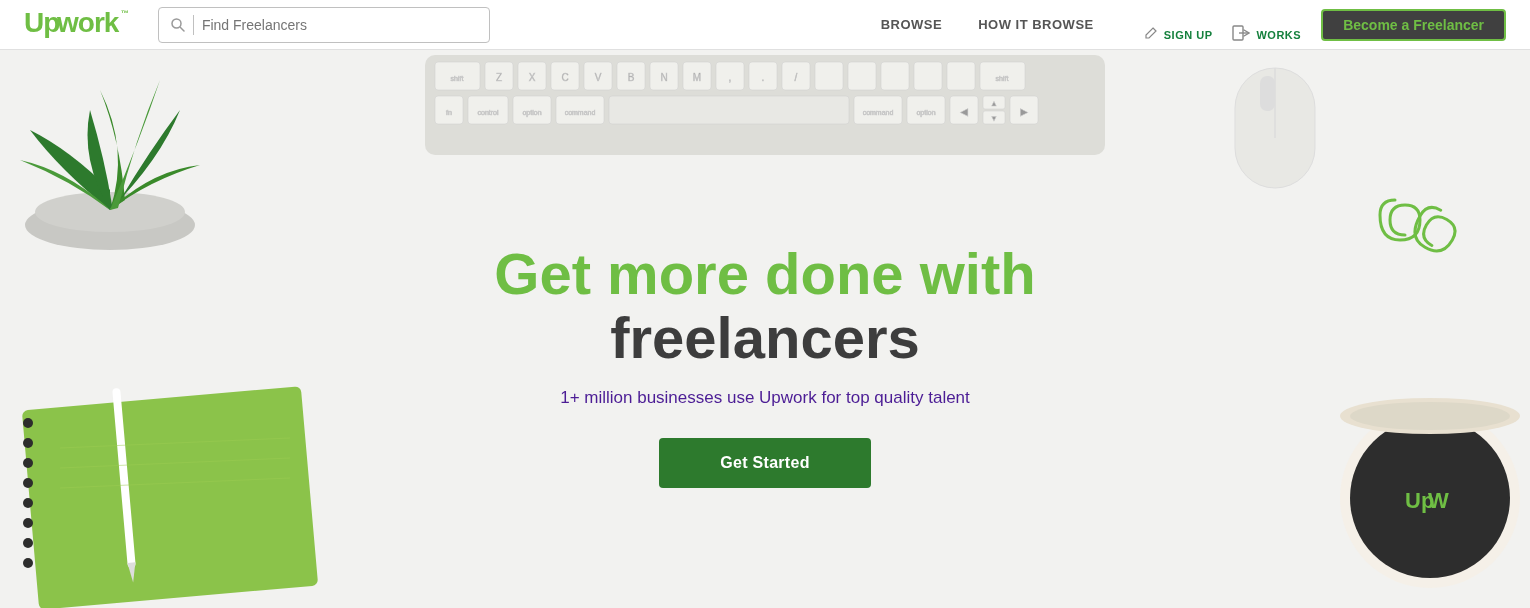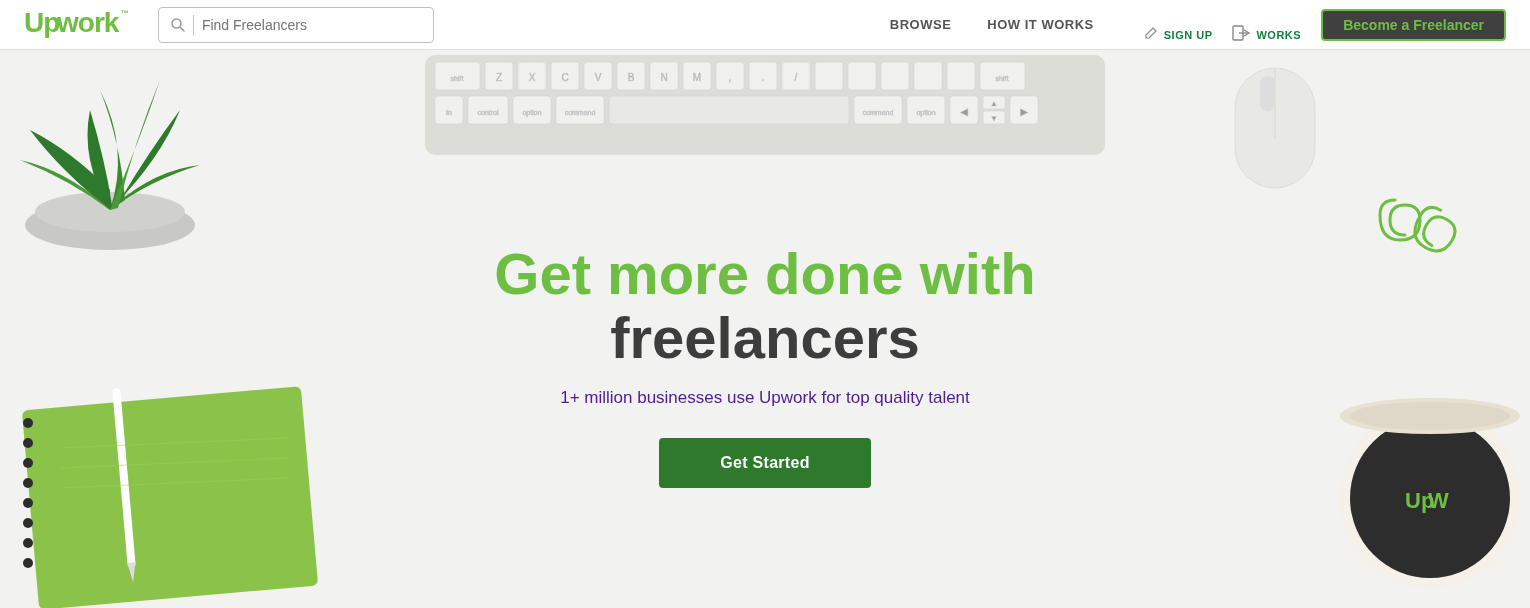--- a/index.html
+++ b/index.html
@@ -35,21 +35,21 @@
       line-height: 1;
     }
 
     .search-bar {
       display: flex;
       align-items: center;
       border: 1.5px solid #c0c0c0;
       border-radius: 4px;
       padding: 0 12px;
       height: 36px;
-      width: 276px;
+      width: 332px;
       background: #fff;
       gap: 8px;
     }
 
     .search-icon-wrap {
       color: #999;
       font-size: 14px;
       display: flex;
       align-items: center;
     }
@@ -240,21 +240,21 @@
         <circle cx="5.5" cy="5.5" r="4.5" stroke="#999" stroke-width="1.5"></circle>
         <line x1="9.5" y1="9.5" x2="13" y2="13" stroke="#999" stroke-width="1.5" stroke-linecap="round"></line>
       </svg>
     </span>
     <div class="search-divider"></div>
     <input class="search-input-field" type="text" placeholder="Find Freelancers" style="">
   </div>
 
   <nav class="nav-links">
     <span class="nav-link">BROWSE</span>
-    <span class="nav-link">HOW IT WORKS</span>
+    <span class="nav-link">HOW IT BROWSE</span>
   </nav>
 
   <div class="nav-actions">
     <span class="action-link">
       <span class="action-icon">
         <svg width="16" height="16" viewBox="0 0 16 16" fill="none">
           <path d="M11 3 L14 6 L7 13 L4 13 L4 10 Z" stroke="#888" stroke-width="1.2" fill="none"></path>
         </svg>
       </span>
       <span>SIGN UP</span>

